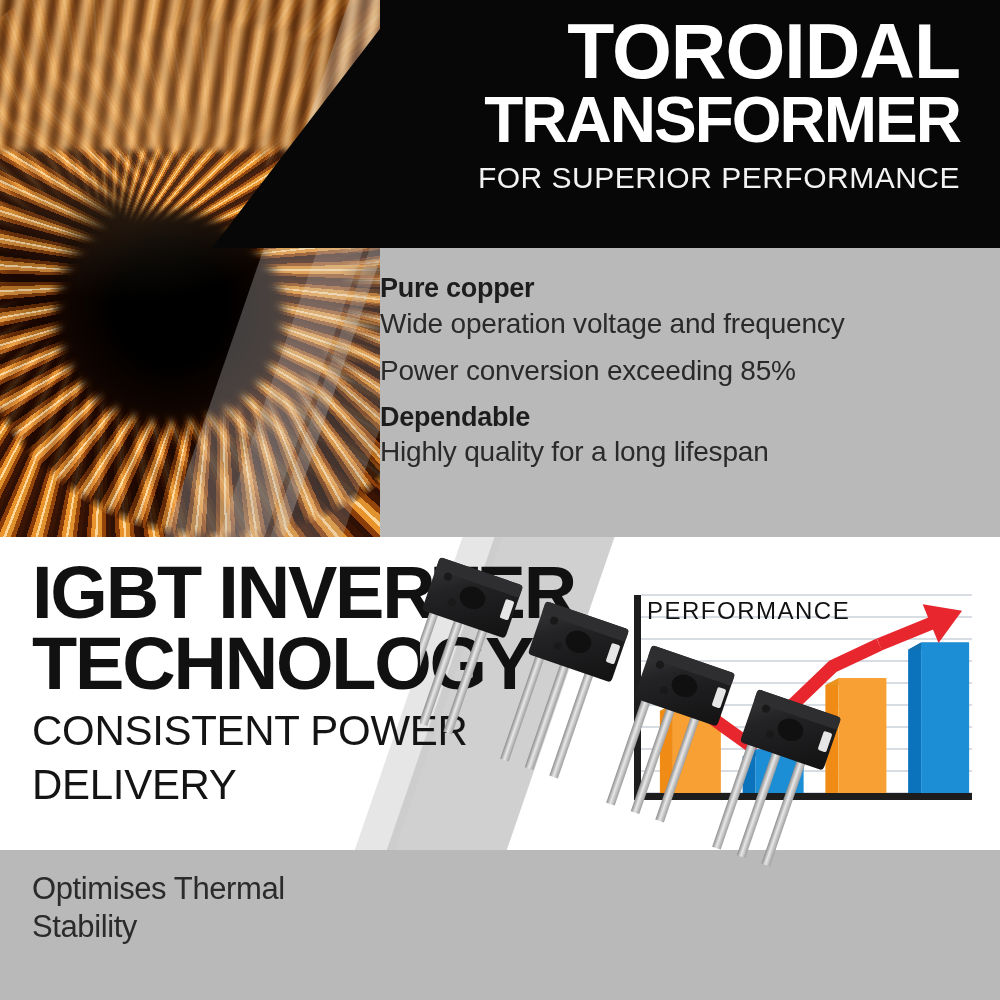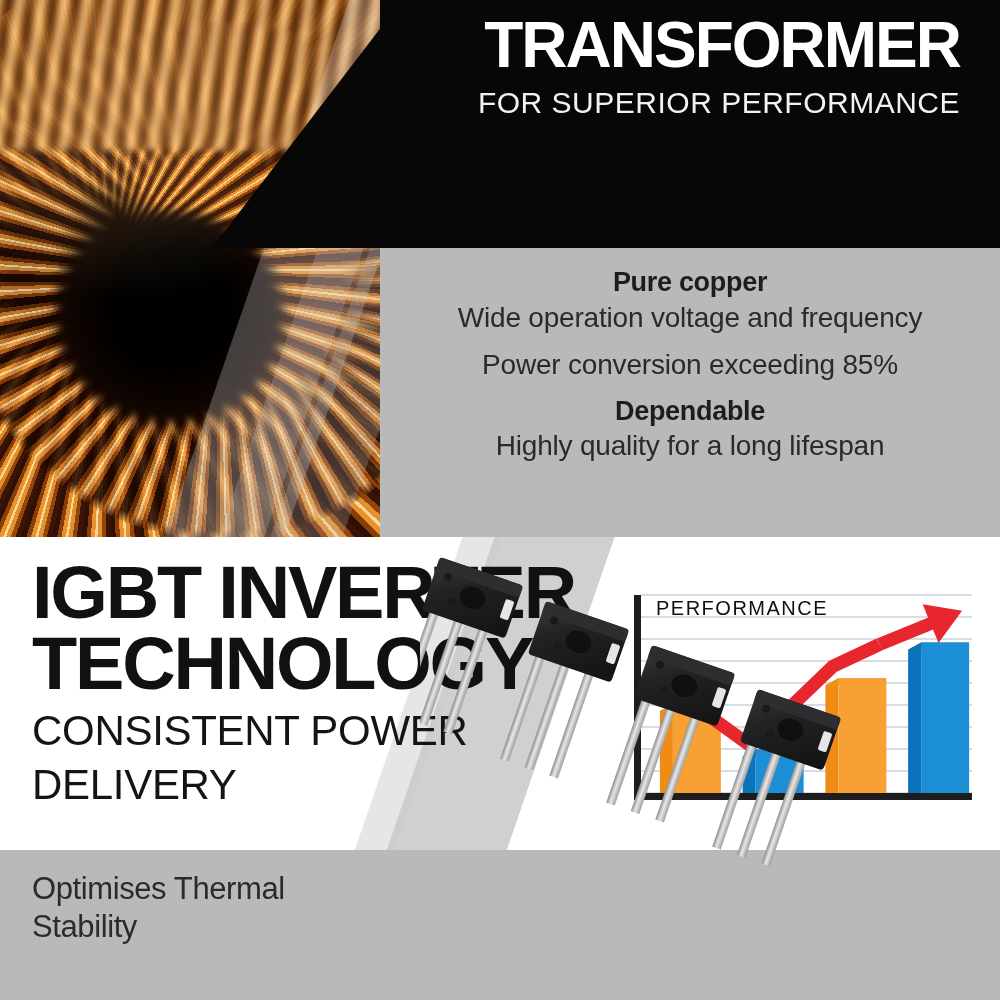--- a/index.html
+++ b/index.html
@@ -98,22 +98,22 @@
   .h-line2 { font-size:64px; letter-spacing:-2px; }
   .h-sub {
     margin-top:10px; font-size:30px; font-weight:300;
     letter-spacing:.5px; line-height:1.05; color:#f2f2f2;
   }
 
   
   .features-panel {
     position:absolute; right:0; top:248px; width:620px; height:289px;
     background:#b9b9b9;
-    padding-top:18px;
-    text-align:center;
+    padding-top:24px;
+    text-align:left;
   }
   .feat-title {
     font-size:27px; font-weight:bold; color:#1d1d1d; letter-spacing:-.3px;
     line-height:1.25;
   }
   .feat-desc {
     font-size:28px; font-weight:300; color:#2a2a2a; letter-spacing:-.2px;
     line-height:1.3; margin-bottom:11px;
   }
 
@@ -155,22 +155,22 @@
   .thermal-text {
     position:absolute; left:32px; top:333px; width:420px;
     font-size:31px; font-weight:300; color:#2b2b2b; letter-spacing:-.4px;
     line-height:1.22;
   }
 
   
   .chart-wrap { position:absolute; left:618px; top:50px; width:360px; height:232px; }
   .chart-svg { display:block; width:360px; height:232px; }
   .chart-title {
-    position:absolute; left:38px; top:10px;
-    font-size:20px; font-weight:400; color:#111; letter-spacing:1.5px;
+    position:absolute; left:29px; top:10px;
+    font-size:24px; font-weight:400; color:#111; letter-spacing:1.5px;
   }
 
   
   .transistors { position:absolute; left:420px; top:0px; width:580px; height:463px; }
 </style>
 </head>
 <body>
 
 <div id="infographic">
 
@@ -183,20 +183,21 @@
       <div class="coil-hole"></div>
       <div class="coil-shine"></div>
     </div>
 
     <div class="stripe stripe-a"></div>
     <div class="stripe stripe-c"></div>
     <div class="stripe stripe-b"></div>
 
     <div class="headline-panel">
       <div class="headline-inner">
+        <div class="h-line1">TOROIDAL</div>
         <div class="h-line2">TRANSFORMER</div>
         <div class="h-sub">FOR SUPERIOR PERFORMANCE</div>
       </div>
     </div>
 
     <div class="features-panel">
       <div class="feat-title">Pure copper</div>
       <div class="feat-desc">Wide operation voltage and frequency</div>
       <div class="feat-desc">Power conversion exceeding 85%</div>
       <div class="feat-title">Dependable</div>

